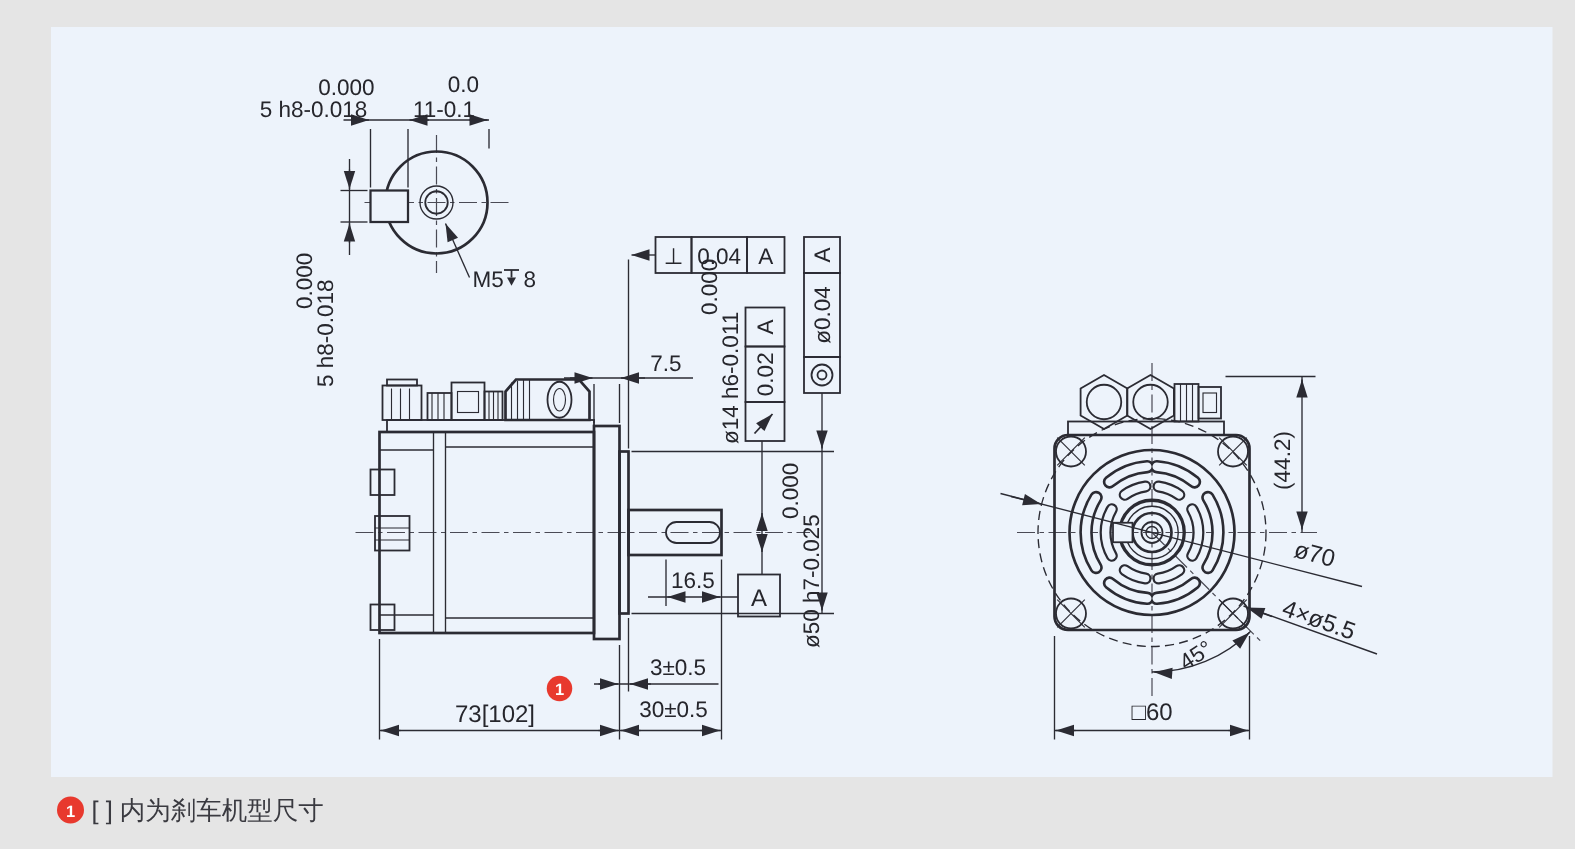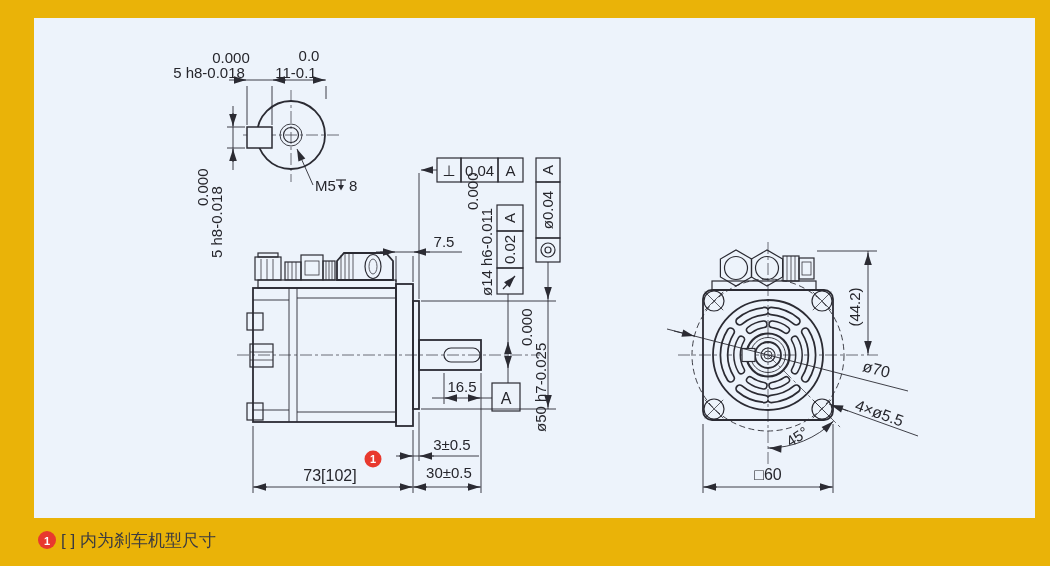--- a/index.html
+++ b/index.html
@@ -1,17 +1,17 @@
 <!DOCTYPE html>
 <html><head>
 <meta charset="utf-8">
 <title>drawing</title>
 <style>
   html,body{margin:0;padding:0;background:#ffffff;}
-  .stage{position:relative;width:1050px;height:566px;background:#eab308;overflow:hidden;
+  .stage{position:relative;width:1050px;height:566px;background:#e5e5e5;overflow:hidden;
          font-family:"Liberation Sans", sans-serif;}
   svg{position:absolute;left:0;top:0;}
   svg text{fill:#26262c;font-family:"Liberation Sans", sans-serif;}
   .ln{stroke:#2b2b33;fill:none;stroke-width:0.9;}
   .ol{stroke:#2b2b33;fill:none;stroke-width:1.8;}
   .md{stroke:#2b2b33;fill:none;stroke-width:1.2;}
   .hl{stroke:#2b2b33;fill:none;stroke-width:0.75;}
   .cl{stroke:#4a4a55;fill:none;stroke-width:0.8;stroke-dasharray:12 3 3 3;}
   .dash{stroke:#2b2b33;fill:none;stroke-width:0.9;stroke-dasharray:6 3.5;}
   .t15{font-size:15px;}

